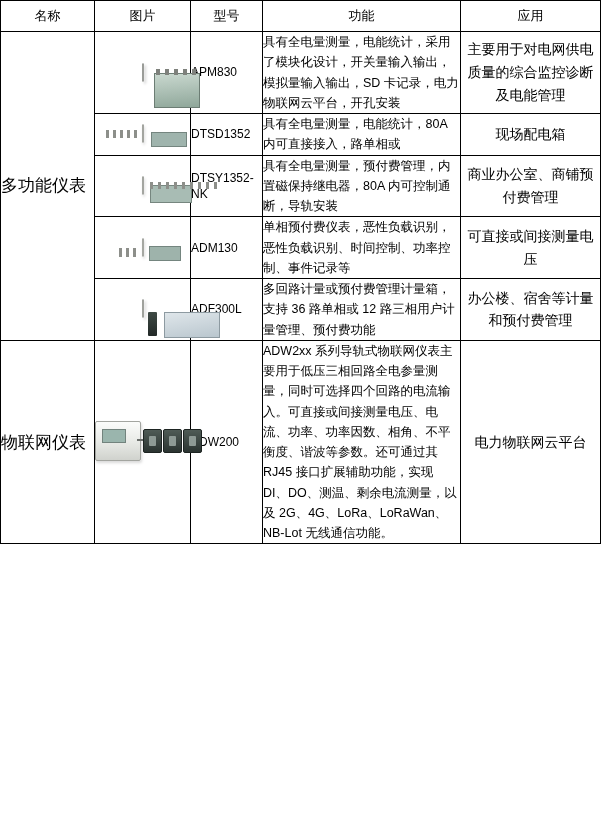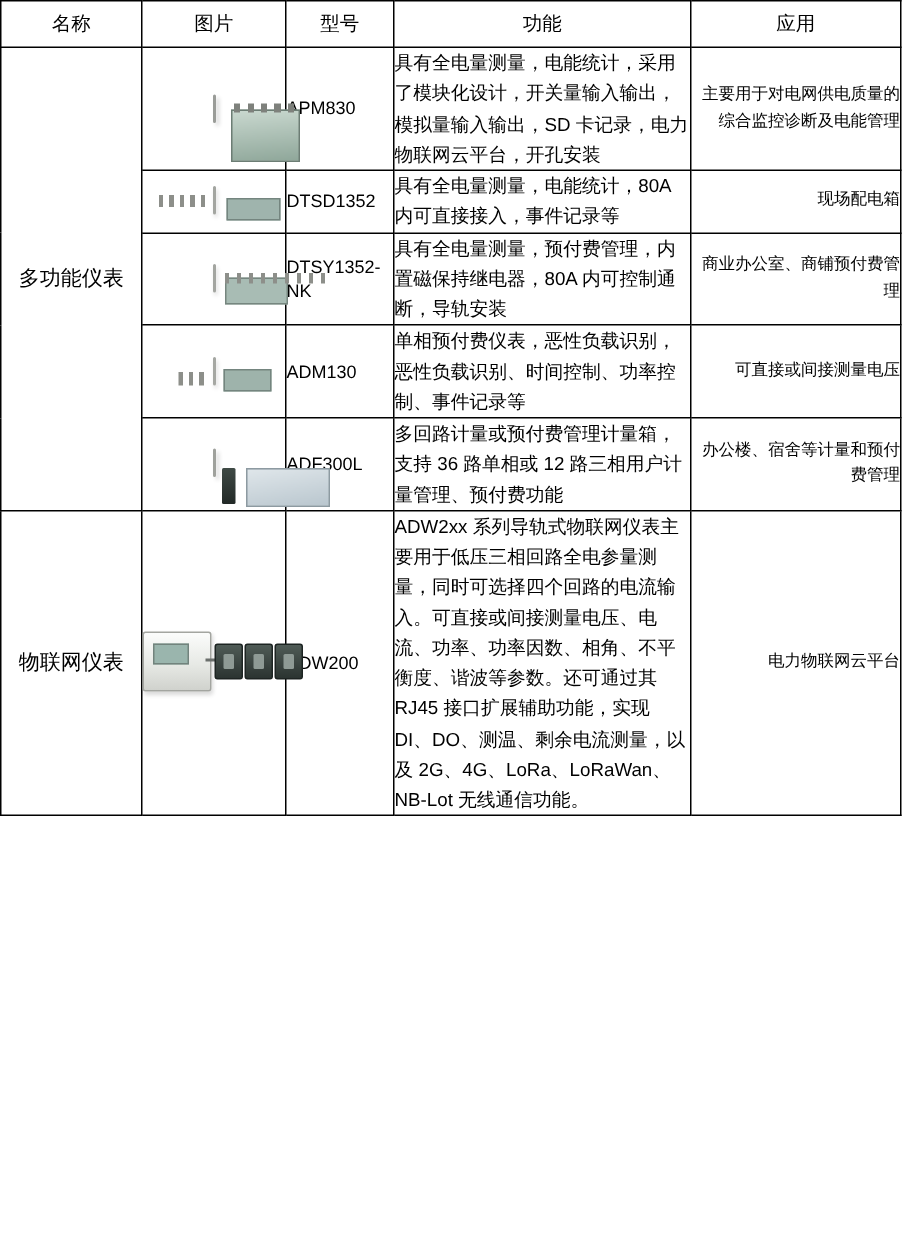--- a/index.html
+++ b/index.html
@@ -31,44 +31,44 @@
     height: 30px;
     font-weight: normal;
   }
   .col-cat { width: 94px; }
   .col-img { width: 96px; }
   .col-model { width: 72px; }
   .col-func { width: 198px; }
   .col-app { width: 140px; }
 
   .cat-cell {
-    text-align: center;
-    font-size: 14px;
+    text-align: left;
+    font-size: 17px;
     padding-left: 6px;
   }
   .model-cell {
     font-size: 12px;
     padding-left: 4px;
     padding-right: 2px;
     text-align: left;
     word-break: break-all;
     line-height: 1.35;
   }
   .func-cell {
     font-size: 12.5px;
     line-height: 1.62;
     padding: 4px 5px 4px 5px;
     text-align: left;
     vertical-align: top;
   }
   .app-cell {
-    font-size: 11px;
+    font-size: 14px;
     line-height: 1.62;
     padding: 4px 5px;
-    text-align: right;
+    text-align: center;
     vertical-align: middle;
   }
   .img-cell {
     text-align: center;
     vertical-align: middle;
     padding: 5px 0;
   }
   .photo {
     display: inline-block;
     position: relative;
@@ -276,21 +276,21 @@
       <td class="model-cell">APM830</td>
       <td class="func-cell">具有全电量测量，电能统计，采用了模块化设计，开关量输入输出，模拟量输入输出，SD 卡记录，电力物联网云平台，开孔安装</td>
       <td class="app-cell">主要用于对电网供电质量的综合监控诊断及电能管理</td>
     </tr>
 
     <tr>
       <td class="img-cell">
         <span class="photo"><span class="dev-dtsd"></span></span>
       </td>
       <td class="model-cell">DTSD1352</td>
-      <td class="func-cell">具有全电量测量，电能统计，80A 内可直接接入，事件记录等</td>
+      <td class="func-cell">具有全电量测量，电能统计，80A 内可直接接入，路单相或</td>
       <td class="app-cell">现场配电箱</td>
     </tr>
 
     <tr>
       <td class="img-cell">
         <span class="photo"><span class="dev-dtsy"></span></span>
       </td>
       <td class="model-cell">DTSY1352-NK</td>
       <td class="func-cell">具有全电量测量，预付费管理，内置磁保持继电器，80A 内可控制通断，导轨安装</td>
       <td class="app-cell">商业办公室、商铺预付费管理</td>

